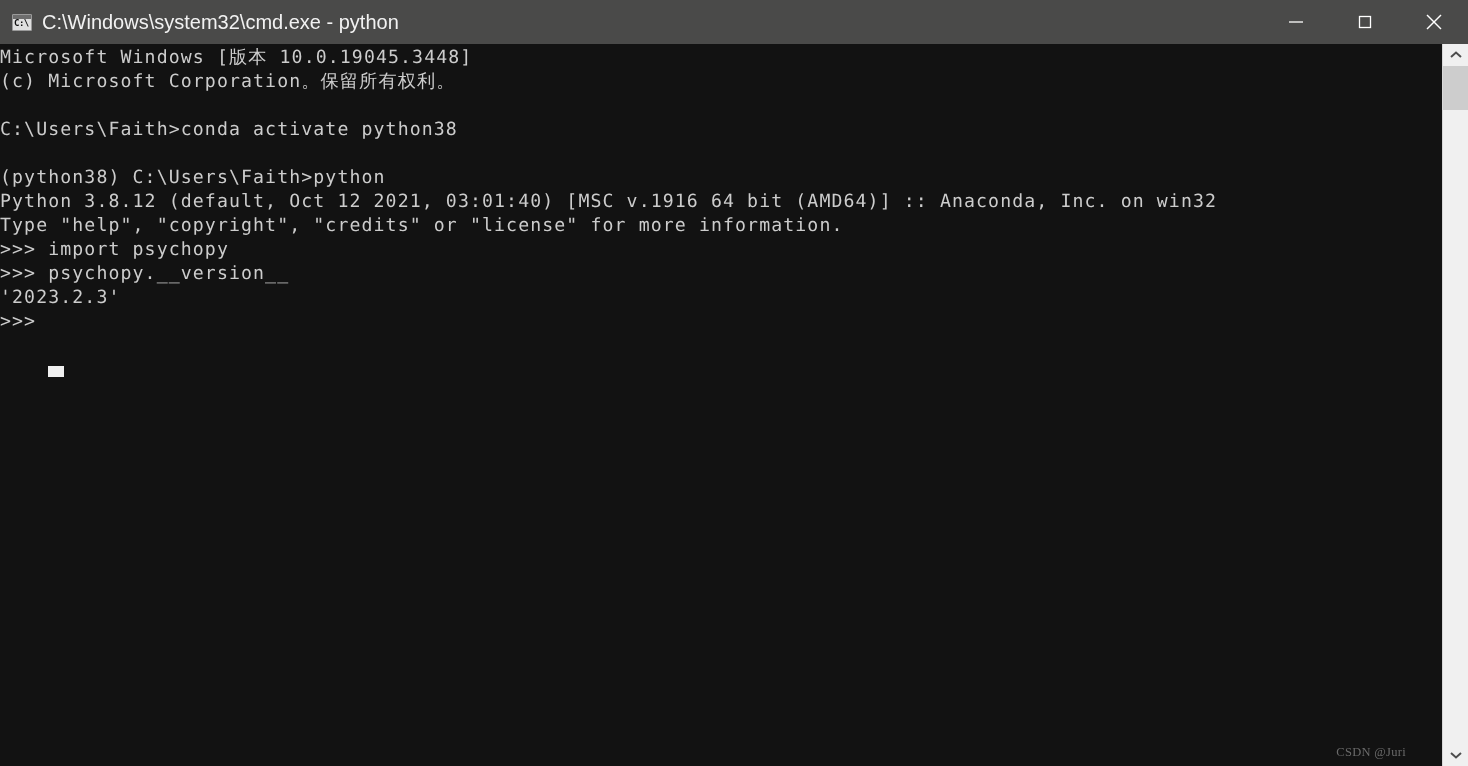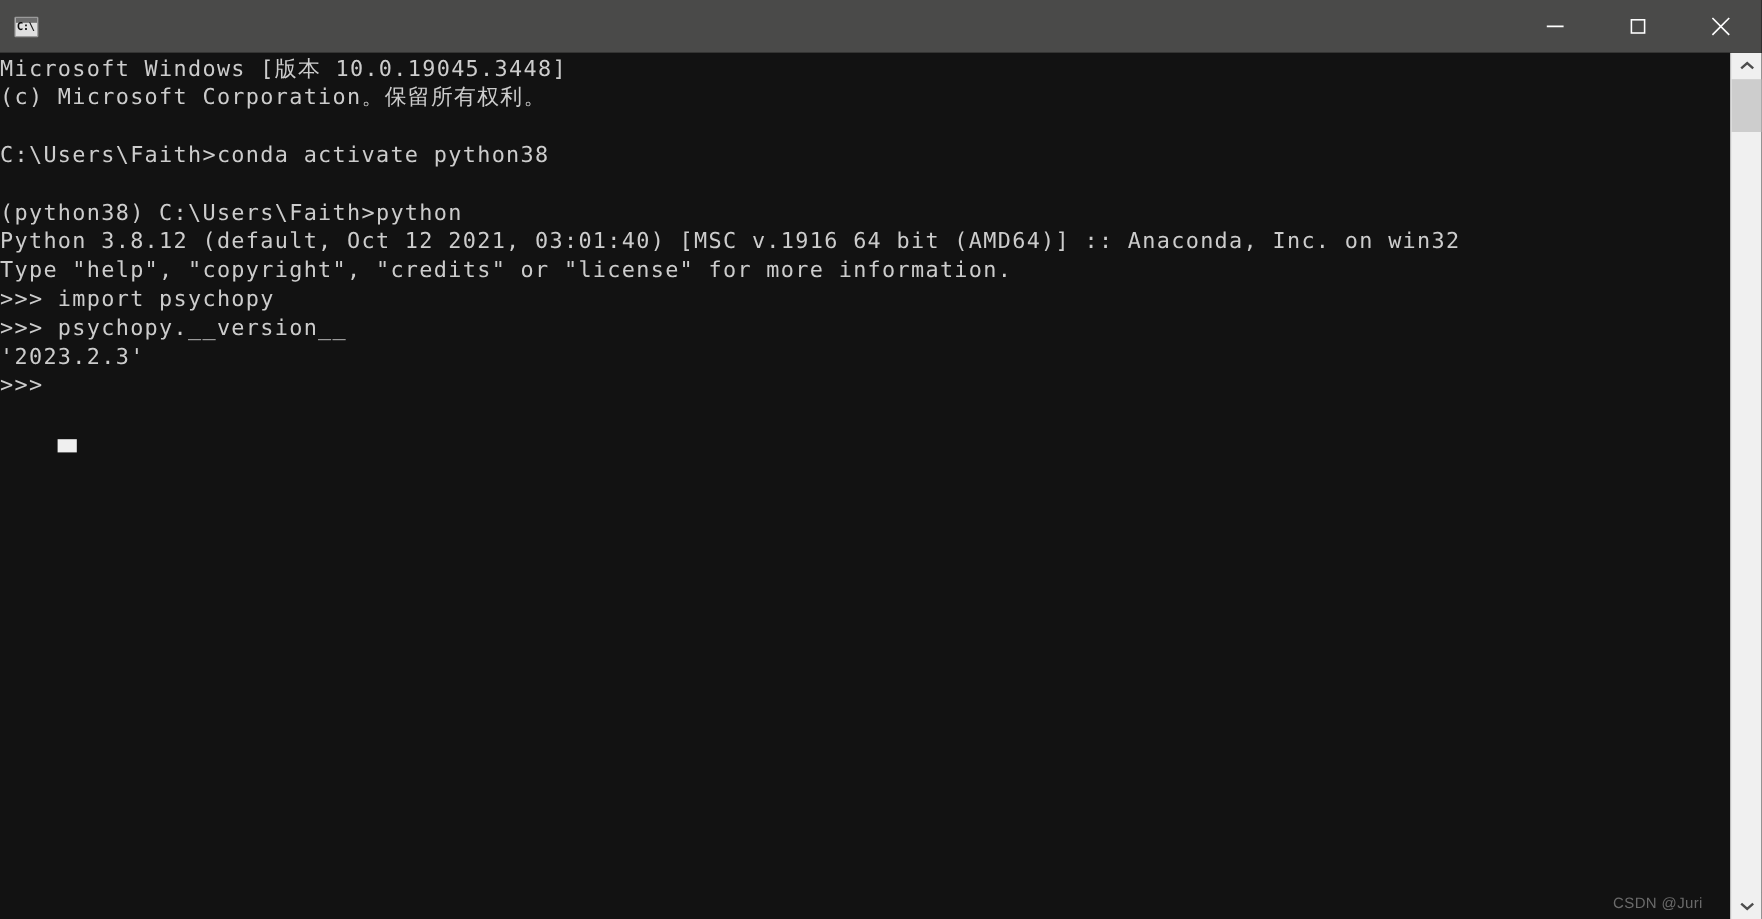--- a/index.html
+++ b/index.html
@@ -154,39 +154,40 @@
     left: 0;
     right: 0;
     height: 44px;
     background: #cdcdcd;
     cursor: default;
   }
 
   
   .watermark {
     position: absolute;
-    right: 23px;
+    right: 36px;
     bottom: 6px;
     color: #6a6a6a;
-    font-family: Liberation Sans, sans-serif;
+    font-family: Liberation Serif, serif;
     font-size: 12.5px;
     letter-spacing: 0.3px;
     white-space: nowrap;
     pointer-events: none;
   }
 </style>
 </head>
 <body>
 
 <div class="window">
 
   <div class="titlebar">
     <div class="title-icon">
       <span class="cmdtext">C:\</span>
     </div>
+    <div class="title-text">C:\Windows\system32\cmd.exe - python</div>
 
     <div class="win-controls">
       <div class="win-btn">
         <svg width="22" height="22" viewBox="0 0 22 22">
           <line x1="4" y1="11" x2="18" y2="11" stroke="#ffffff" stroke-width="1.3"></line>
         </svg>
       </div>
       <div class="win-btn">
         <svg width="22" height="22" viewBox="0 0 22 22">
           <rect x="5.5" y="5.5" width="11" height="11" fill="none" stroke="#ffffff" stroke-width="1.3"></rect>

